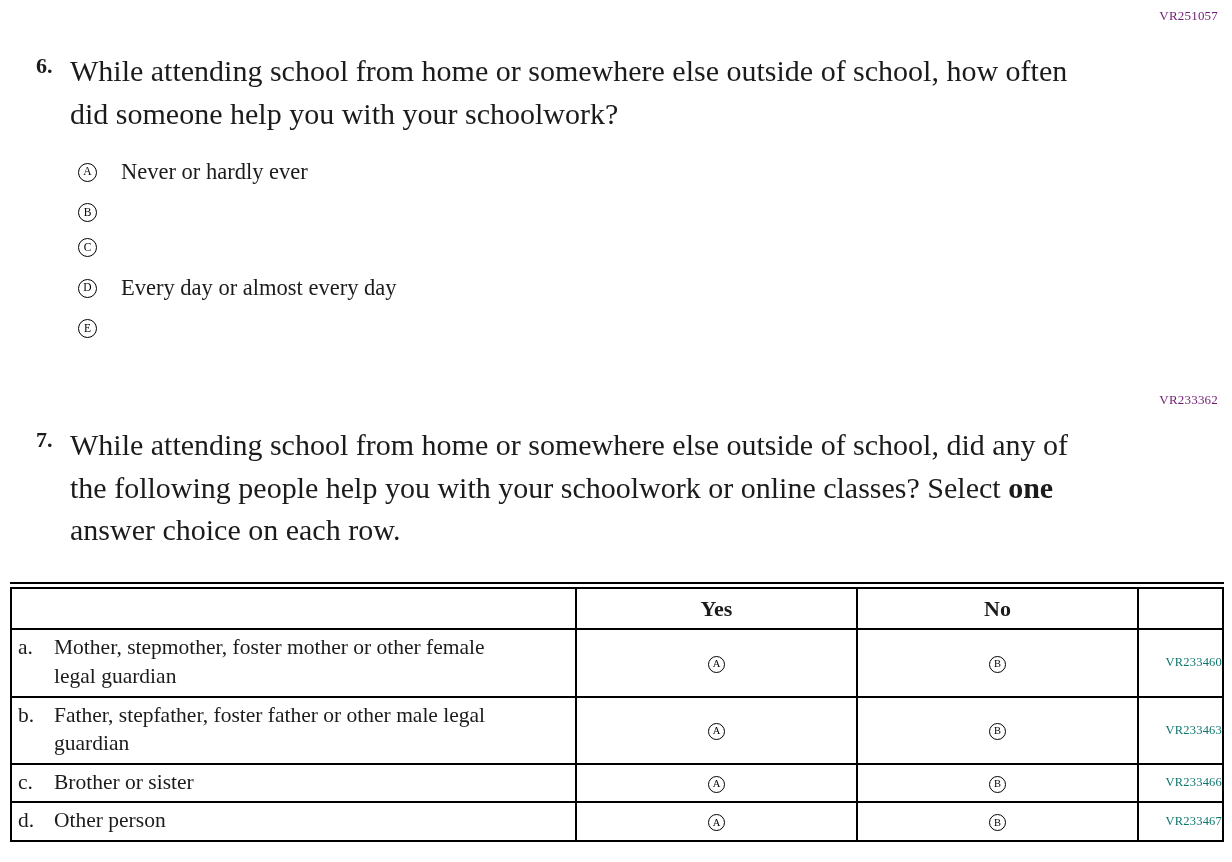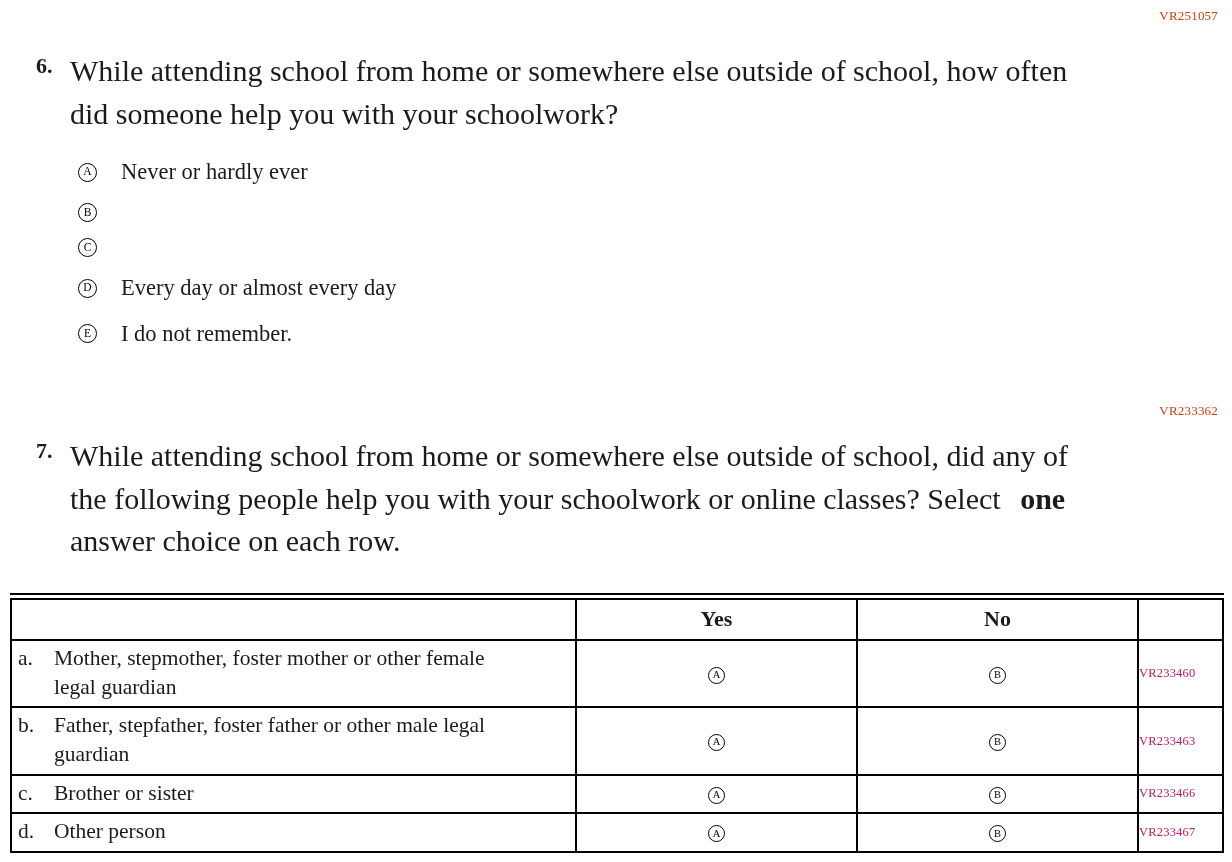--- a/index.html
+++ b/index.html
@@ -4,36 +4,36 @@
 <style>
   * { margin:0; padding:0; box-sizing:border-box; }
   html,body { background:#fff; }
   body {
     width:1232px; height:862px; overflow:hidden;
     color:#1b1b1b;
     font-family:"Liberation Serif","DejaVu Serif",serif;
     position:relative;
   }
   .form-code {
-    text-align:right; font-size:13px; color:#c2410c;
+    text-align:right; font-size:13px; color:#701a75;
     padding-right:14px; letter-spacing:.2px;
   }
   .form-code.top { padding-top:8px; }
   .form-code.mid { margin-top:54px; }
 
   .question { margin:26px 40px 0 36px; }
   .question.q7 { margin-top:16px; }
   .q-row { display:flex; }
   .q-num {
     flex:0 0 34px; font-weight:bold; font-size:22px; line-height:1.42;
   }
   .q-text {
     font-size:30px; line-height:1.42; max-width:1030px;
   }
-  .q-text b { font-weight:bold;margin-left:12px; }
+  .q-text b { font-weight:bold; }
 
   .options { list-style:none; margin:22px 0 0 42px; }
   .option {
     display:flex; align-items:center; gap:24px;
     margin-bottom:16px; font-size:22.5px; line-height:1.33;
   }
 
   .bubble {
     display:inline-flex; align-items:center; justify-content:center;
     width:19px; height:19px; flex:0 0 auto;
@@ -47,21 +47,21 @@
     width:1212px; margin:30px 0 0 10px;
     border:2px solid #000; border-top:7px double #000;
   }
   .qtable th, .qtable td { border:2px solid #000; vertical-align:middle; }
   .qtable th { font-size:22px; font-weight:bold; height:44px; text-align:center; }
   td.row-label { padding:3px 8px 5px 6px; font-size:21.5px; line-height:1.33; }
   .row-label-inner { display:flex; }
   .row-item { flex:0 0 36px; }
   .row-text { max-width:470px; }
   td.cell-choice { text-align:center; height:34px; }
-  td.cell-code { font-size:12.5px; text-align:left; color:#be185d; letter-spacing:.2px; }
+  td.cell-code { font-size:12.5px; text-align:right; color:#0f766e; letter-spacing:.2px; }
 </style>
 </head>
 <body>
 
 <div class="form-code top">VR251057</div>
 
 <section class="question q6">
   <div class="q-row">
     <span class="q-num">6.</span>
     <p class="q-text">While attending school from home or somewhere else outside of school, how often did someone help you with your schoolwork?</p>
@@ -76,21 +76,20 @@
     </li>
     <li class="option">
       <span class="bubble">C</span>
     </li>
     <li class="option">
       <span class="bubble">D</span>
       <span class="option-label">Every day or almost every day</span>
     </li>
     <li class="option">
       <span class="bubble">E</span>
-      <span class="option-label">I do not remember.</span>
     </li>
   </ul>
 </section>
 
 <div class="form-code mid">VR233362</div>
 
 <section class="question q7">
   <div class="q-row">
     <span class="q-num">7.</span>
     <p class="q-text"><span>While attending school from home or somewhere else outside of school, did any of the following people help you with your schoolwork or online classes? Select </span><b>one</b><span> answer choice on each row.</span></p>

